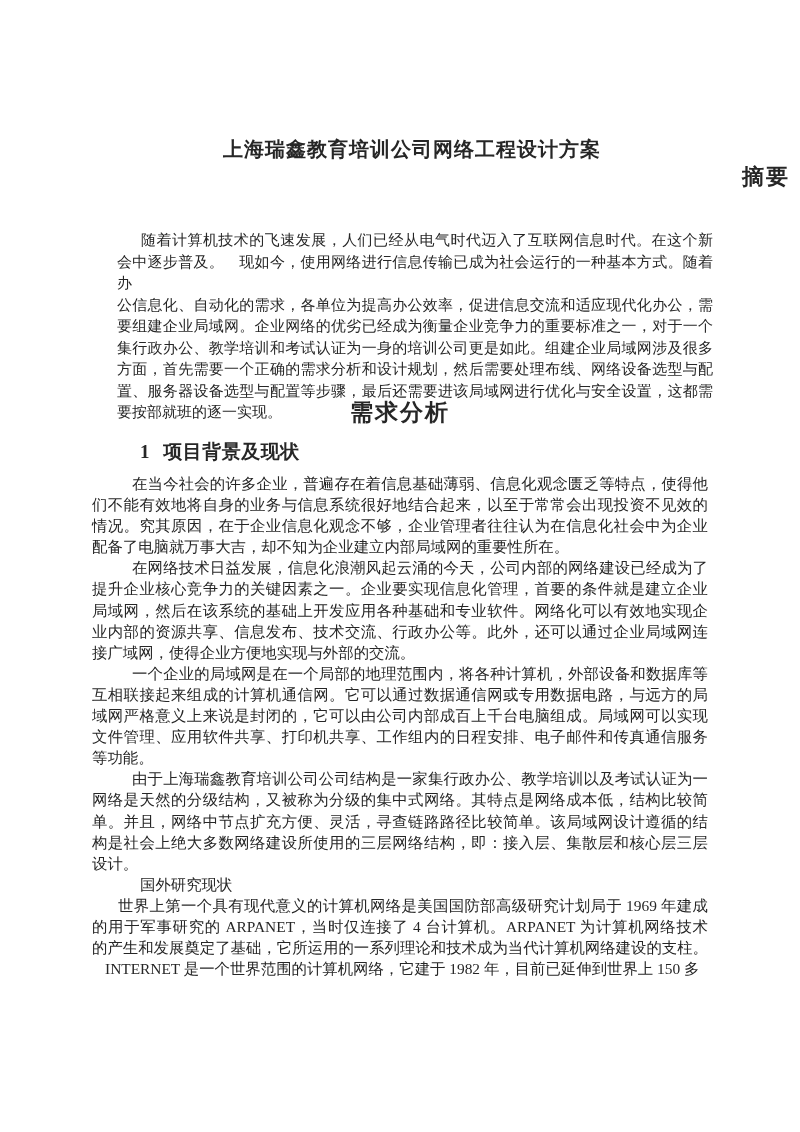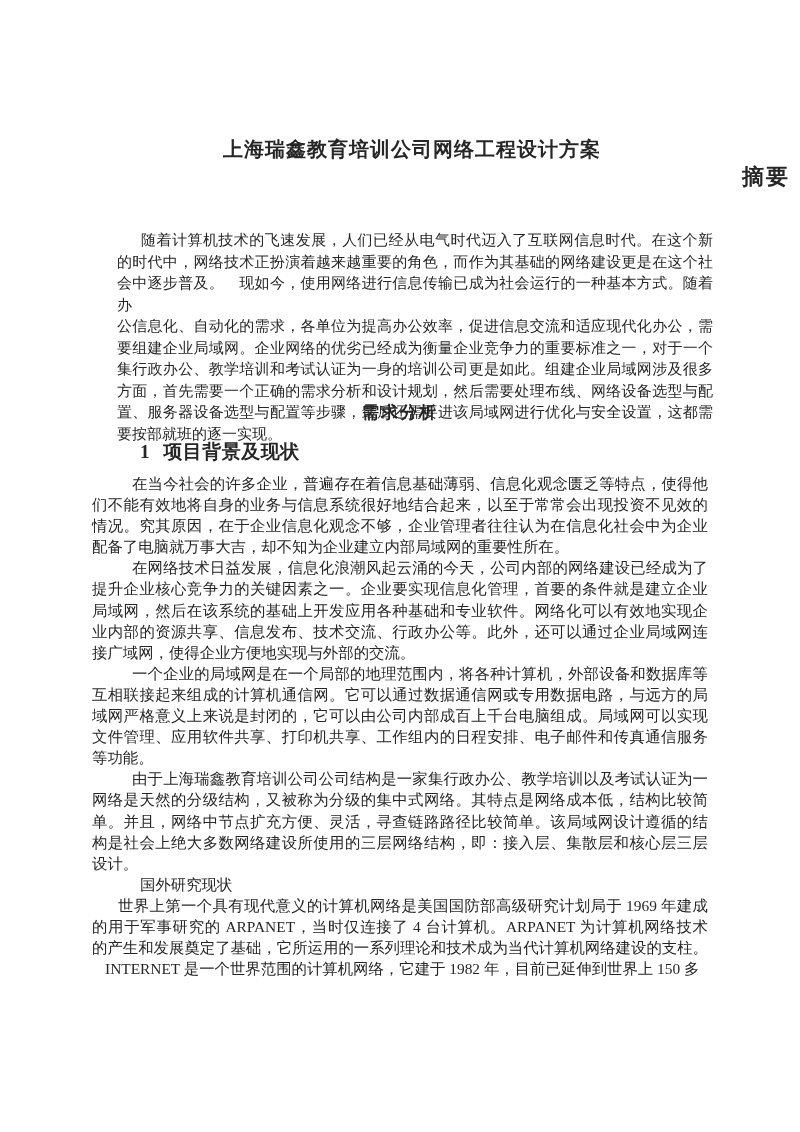--- a/index.html
+++ b/index.html
@@ -27,21 +27,21 @@
     font-size: 22px; font-weight: bold; letter-spacing: 2px;
     line-height: 26px;
   }
   .abstract-body {
     position: absolute; top: 201px; left: 117px; width: 596px;
     font-size: 15px; line-height: 21.5px; margin-top: 29px;
   }
   .req-heading {
     position: absolute; top: 400px; left: 0; width: 800px;
     margin: 0; text-align: center;
-    font-size: 17px; font-weight: bold; letter-spacing: 2px;
+    font-size: 23px; font-weight: bold; letter-spacing: 2px;
     line-height: 26px;
   }
   .sec1-heading {
     position: absolute; top: 441px; left: 140px;
     margin: 0;
     font-size: 19px; font-weight: bold;
     letter-spacing: 0.5px; word-spacing: 8px;
     line-height: 22px;
   }
   .sec1-body {
@@ -61,21 +61,20 @@
 <body>
 
 <div class="page">
 
   <h1 class="doc-title">上海瑞鑫教育培训公司网络工程设计方案</h1>
 
   <h2 class="abstract-heading">摘要</h2>
 
   <div class="abstract-body abs-p">
       <div class="tline">随着计算机技术的飞速发展，人们已经从电气时代迈入了互联网信息时代。在这个新</div>
-      <div class="tline">的时代中，网络技术正扮演着越来越重要的角色，而作为其基础的网络建设更是在这个社</div>
       <div class="tline">会中逐步普及。　现如今，使用网络进行信息传输已成为社会运行的一种基本方式。随着办</div>
       <div class="tline">公信息化、自动化的需求，各单位为提高办公效率，促进信息交流和适应现代化办公，需</div>
       <div class="tline">要组建企业局域网。企业网络的优劣已经成为衡量企业竞争力的重要标准之一，对于一个</div>
       <div class="tline">集行政办公、教学培训和考试认证为一身的培训公司更是如此。组建企业局域网涉及很多</div>
       <div class="tline">方面，首先需要一个正确的需求分析和设计规划，然后需要处理布线、网络设备选型与配</div>
       <div class="tline">置、服务器设备选型与配置等步骤，最后还需要进该局域网进行优化与安全设置，这都需</div>
       <div class="tline last">要按部就班的逐一实现。</div>
     </div>
 
   <h2 class="req-heading">需求分析</h2>

